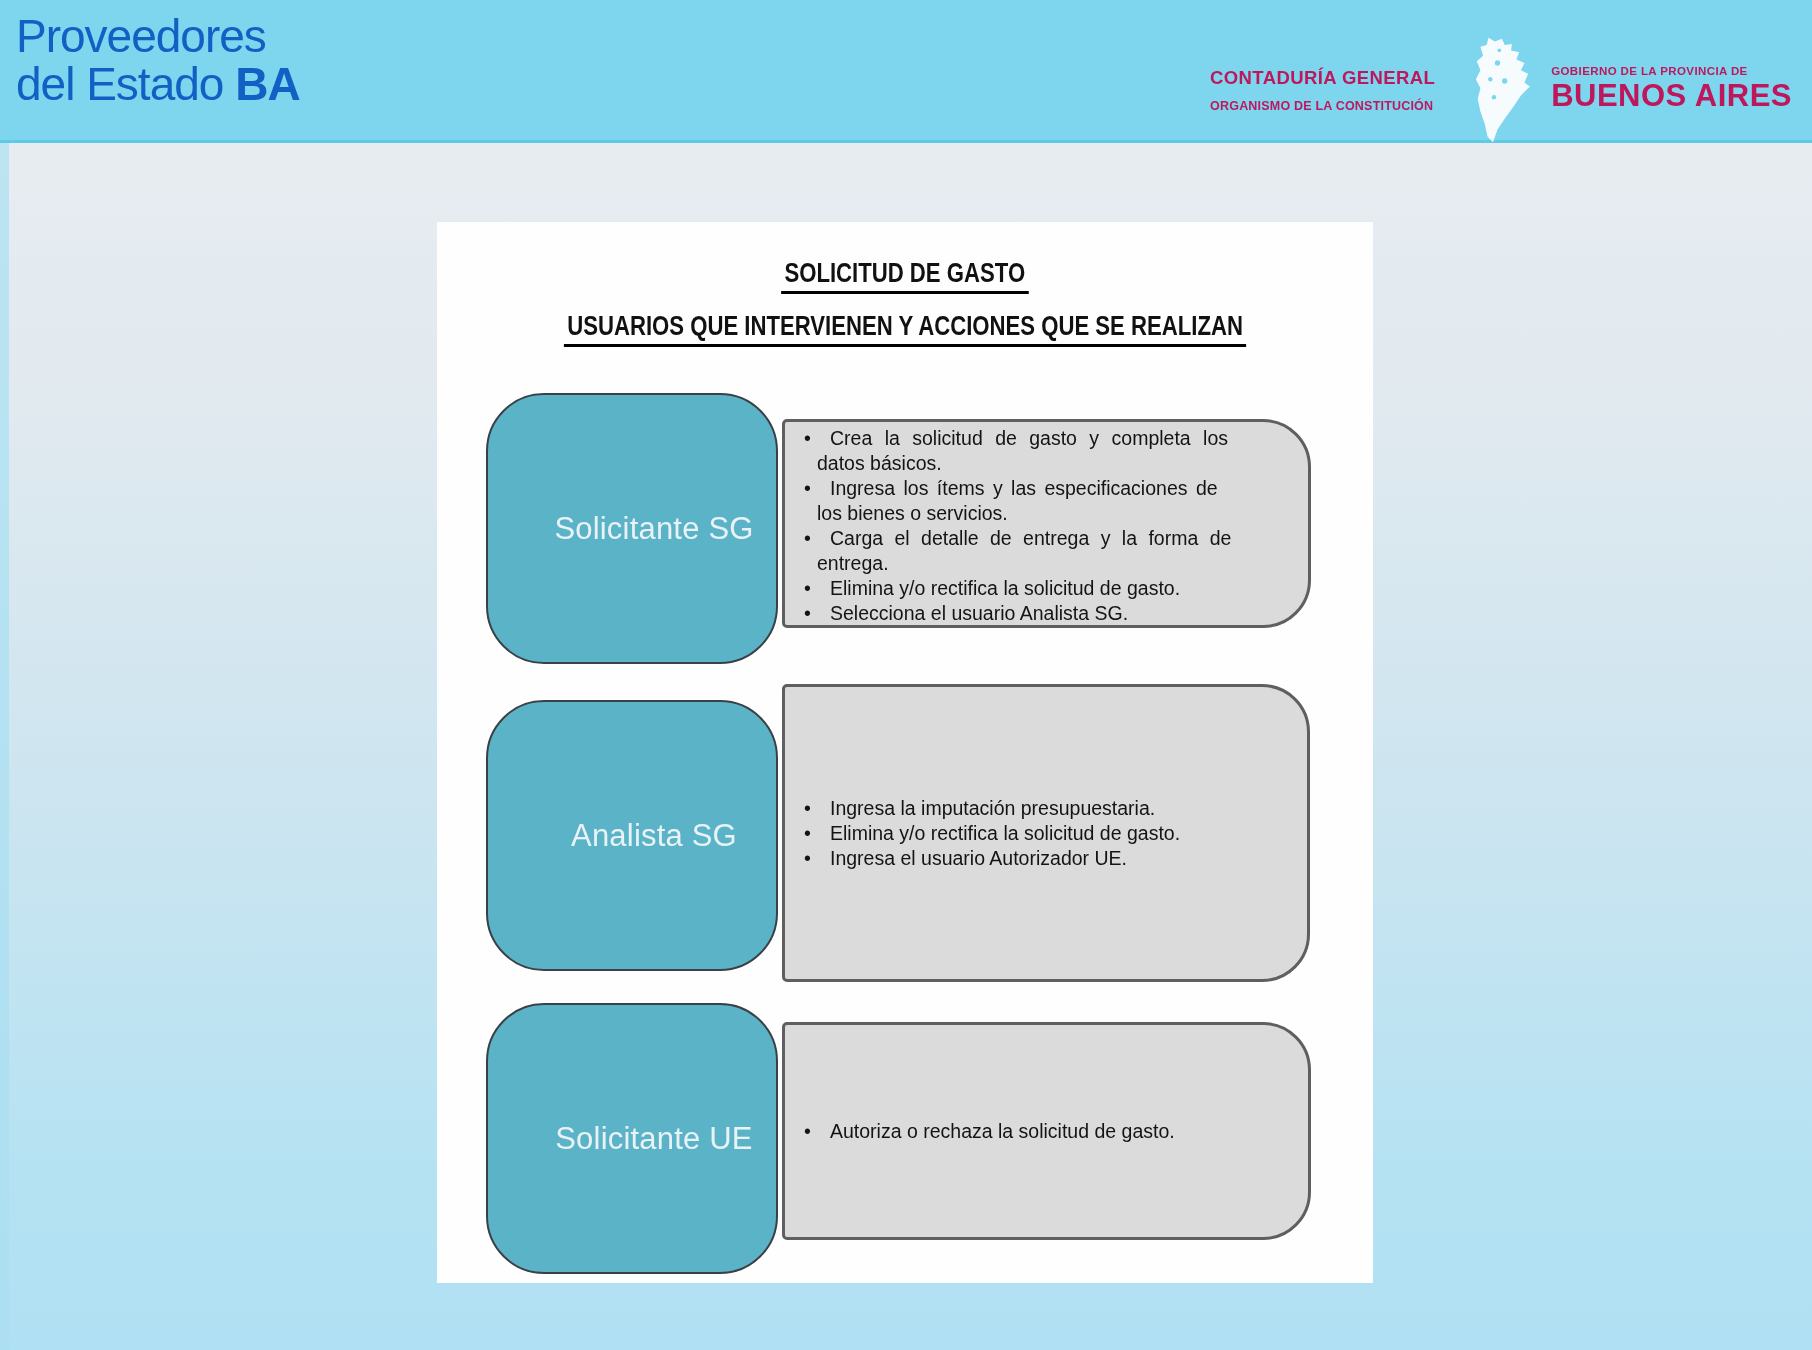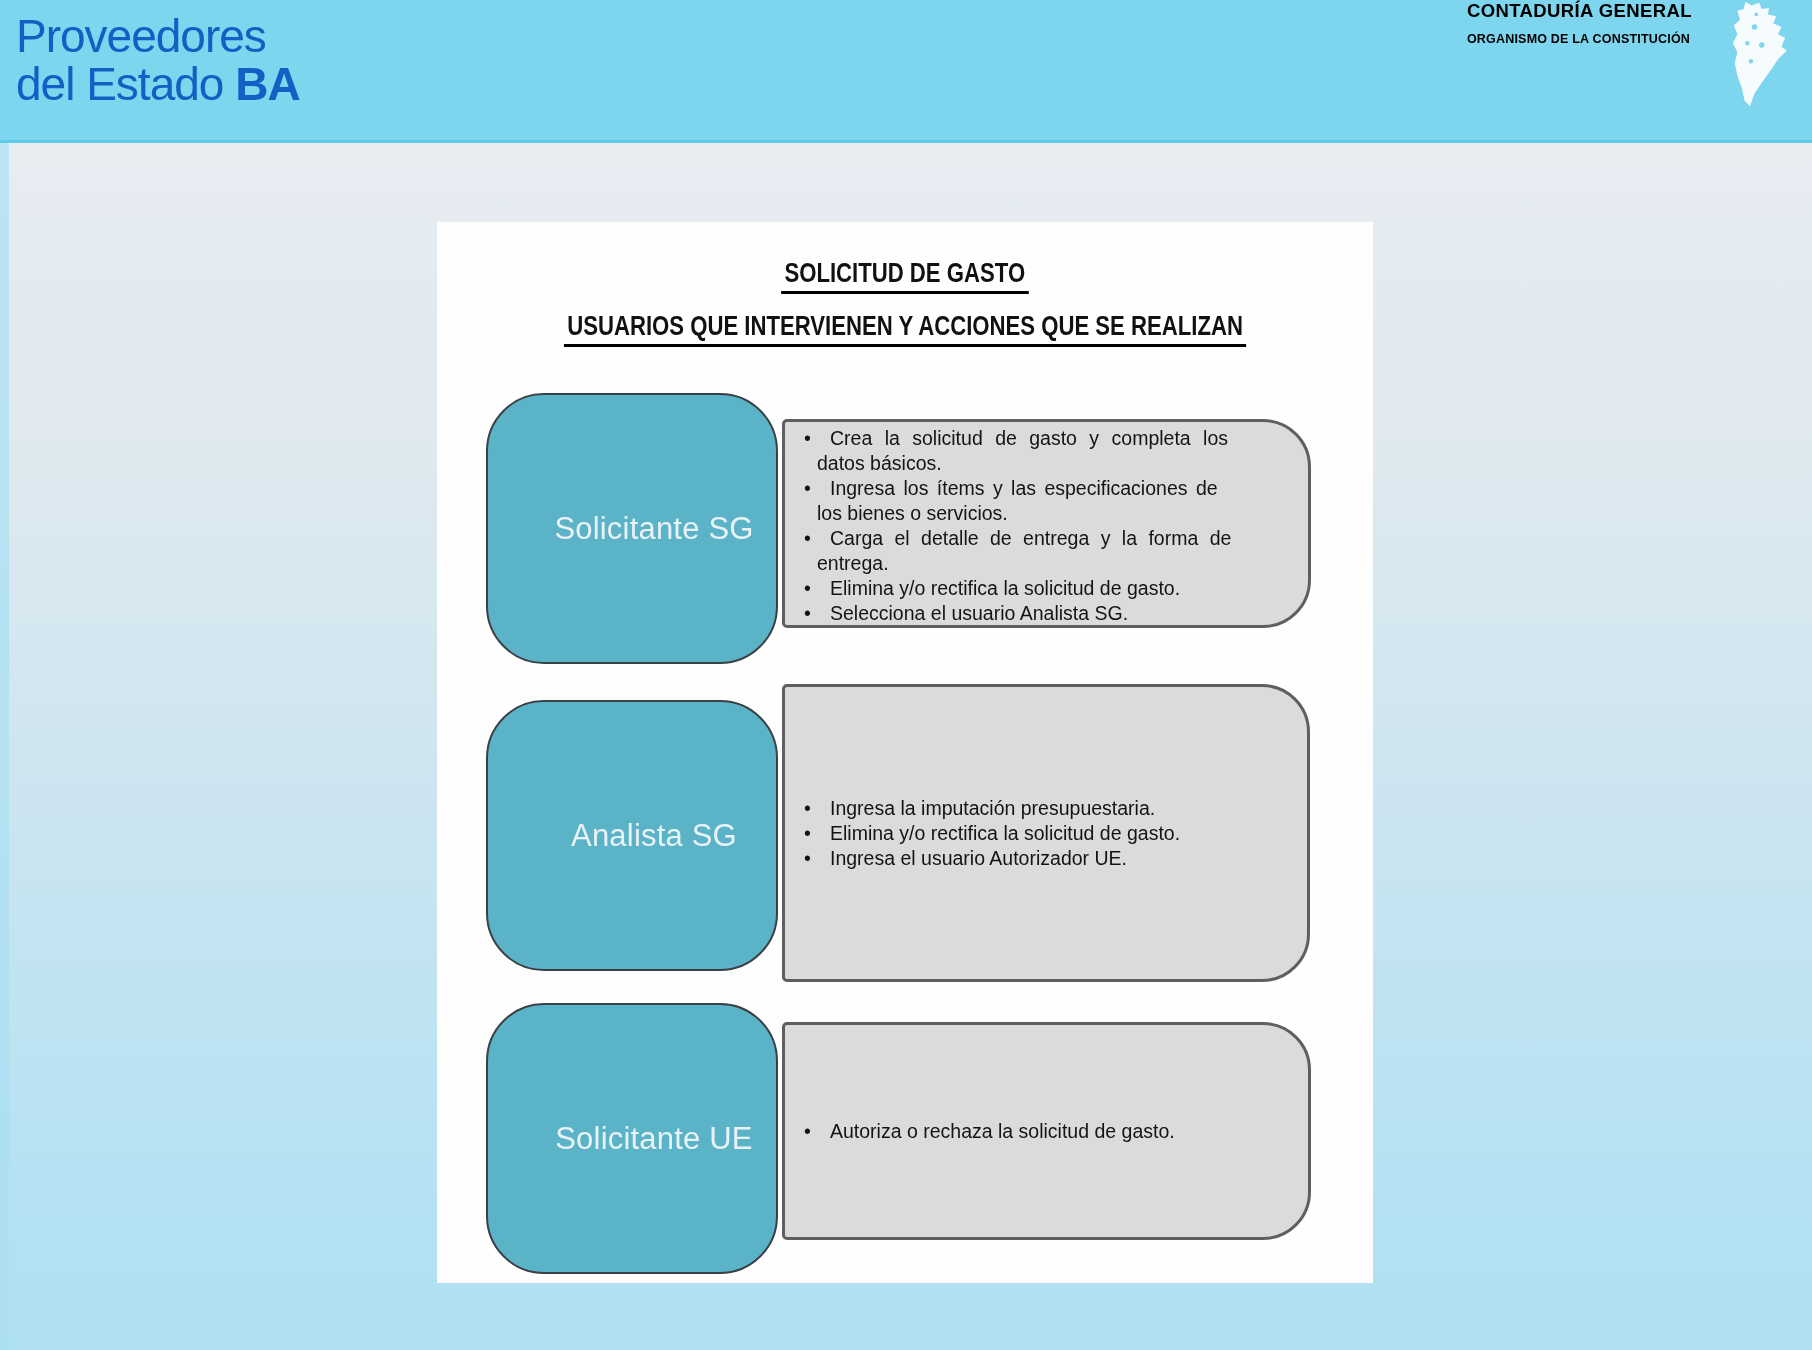--- a/index.html
+++ b/index.html
@@ -19,21 +19,21 @@
     border-bottom: 3px solid #5FC9E8;
     box-sizing: border-box;
   }
   .logo { position: absolute; left: 16px; top: 8px; color: #1160C4; line-height: 56px; letter-spacing: -1px; }
   .logo-line1 { font-size: 46px; font-weight: 400; }
   .logo-line2 { font-size: 46px; font-weight: 400; margin-top: -8px; }
   .logo-line2 b { font-weight: 700; }
 
   .header-right {
     position: absolute; right: 20px; top: 0; height: 179px;
-    display: flex; align-items: flex-start; gap: 16px; color: #000000;
+    display: flex; align-items: center; gap: 16px; color: #be185d;
   }
   .org-block { text-align: left; }
   .org-line1 { font-size: 18.5px; font-weight: 700; letter-spacing: .4px; }
   .org-line2 { font-size: 12.5px; font-weight: 700; letter-spacing: .2px; margin-top: 10px; }
   .map-wrap { width: 84px; height: 108px; }
   .gov-block { text-align: left; }
   .gov-line1 { font-size: 11.5px; font-weight: 700; letter-spacing: .4px; }
   .gov-line2 { font-size: 31px; font-weight: 700; letter-spacing: .5px; margin-top: 1px; }
 
   
@@ -114,20 +114,24 @@
       <div class="map-wrap">
         <svg viewBox="0 0 90 120" width="84" height="108" aria-hidden="true">
           <path d="M40 2 L47 6 L55 3 L58 10 L66 9 L65 16 L74 18 L71 26 L80 30 L76 38 L84 42 L80 52 L86 56 L76 66 L68 78 L58 92 L50 104 L45 118 L39 112 L36 98 L31 84 L28 70 L31 58 L26 48 L31 38 L27 28 L34 22 L31 12 L38 10 Z" fill="#FFFFFF" opacity="0.93"></path>
           <circle cx="50" cy="30" r="3" fill="#7ED5EE"></circle>
           <circle cx="42" cy="48" r="2.5" fill="#7ED5EE"></circle>
           <circle cx="58" cy="50" r="3" fill="#7ED5EE"></circle>
           <circle cx="46" cy="68" r="2.5" fill="#7ED5EE"></circle>
           <circle cx="52" cy="16" r="2" fill="#7ED5EE"></circle>
         </svg>
       </div>
+      <div class="gov-block">
+        <div class="gov-line1">GOBIERNO DE LA PROVINCIA DE</div>
+        <div class="gov-line2">BUENOS AIRES</div>
+      </div>
     </div>
   </div>
 
   <div class="left-strip"></div>
 
   <div class="page">
 
     <div class="titles">
       <span class="doc-title">SOLICITUD DE GASTO</span>
       <div class="title-gap"></div>

